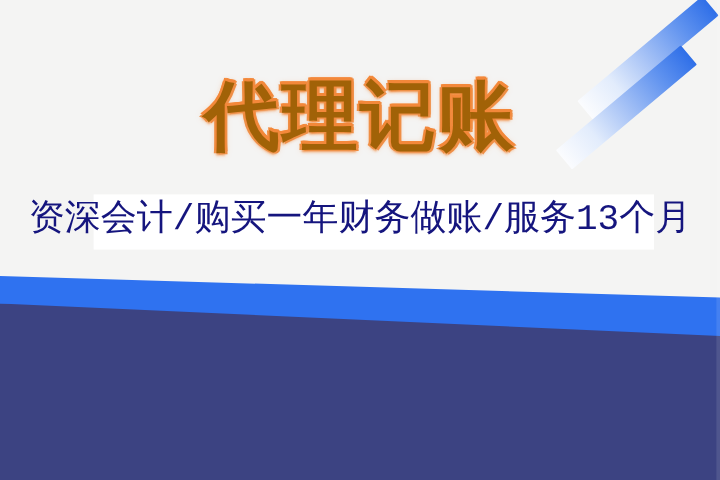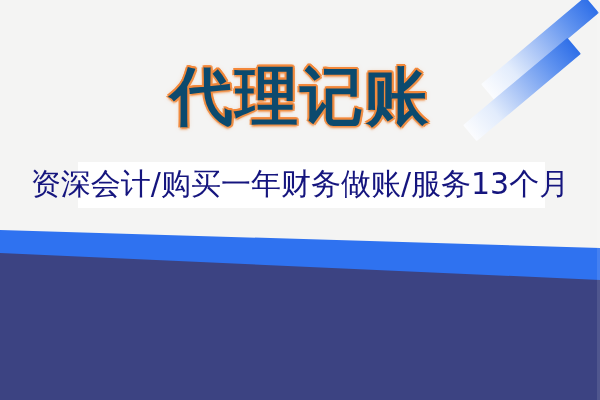--- a/index.html
+++ b/index.html
@@ -64,21 +64,21 @@
     left: 0;
     width: 600px;
     text-align: center;
   }
   .headline {
     display: inline-block;
     font-size: 63px;
     line-height: 72px;
     font-weight: bold;
     letter-spacing: 2px;
-    color: #0c4a6e;
+    color: #a16207;
     text-shadow:
        0px -2px 0 #f3883a,
        1px -2px 0 #f3883a,
       -1px -2px 0 #f3883a,
        2px -1px 0 #ef8f46,
       -2px  0px 0 #ef8f46,
        2px  1px 0 #ef8f46,
        0px  2px 2px rgba(241,136,58,.85),
        0px  0px 5px rgba(243,136,58,.55);
     white-space: nowrap;
@@ -105,20 +105,21 @@
     left: 0;
     top: 0;
     width: 600px;
     text-align: center;
     font-size: 30px;
     line-height: 48px;
     font-weight: normal;
     color: #15157e;
     letter-spacing: 0px;
     white-space: nowrap;
+    font-family: Liberation Mono, monospace;
   }
 
   
   .band {
     position: absolute;
     left: 0;
     width: 600px;
   }
   .band--blue {
     top: 222px;

